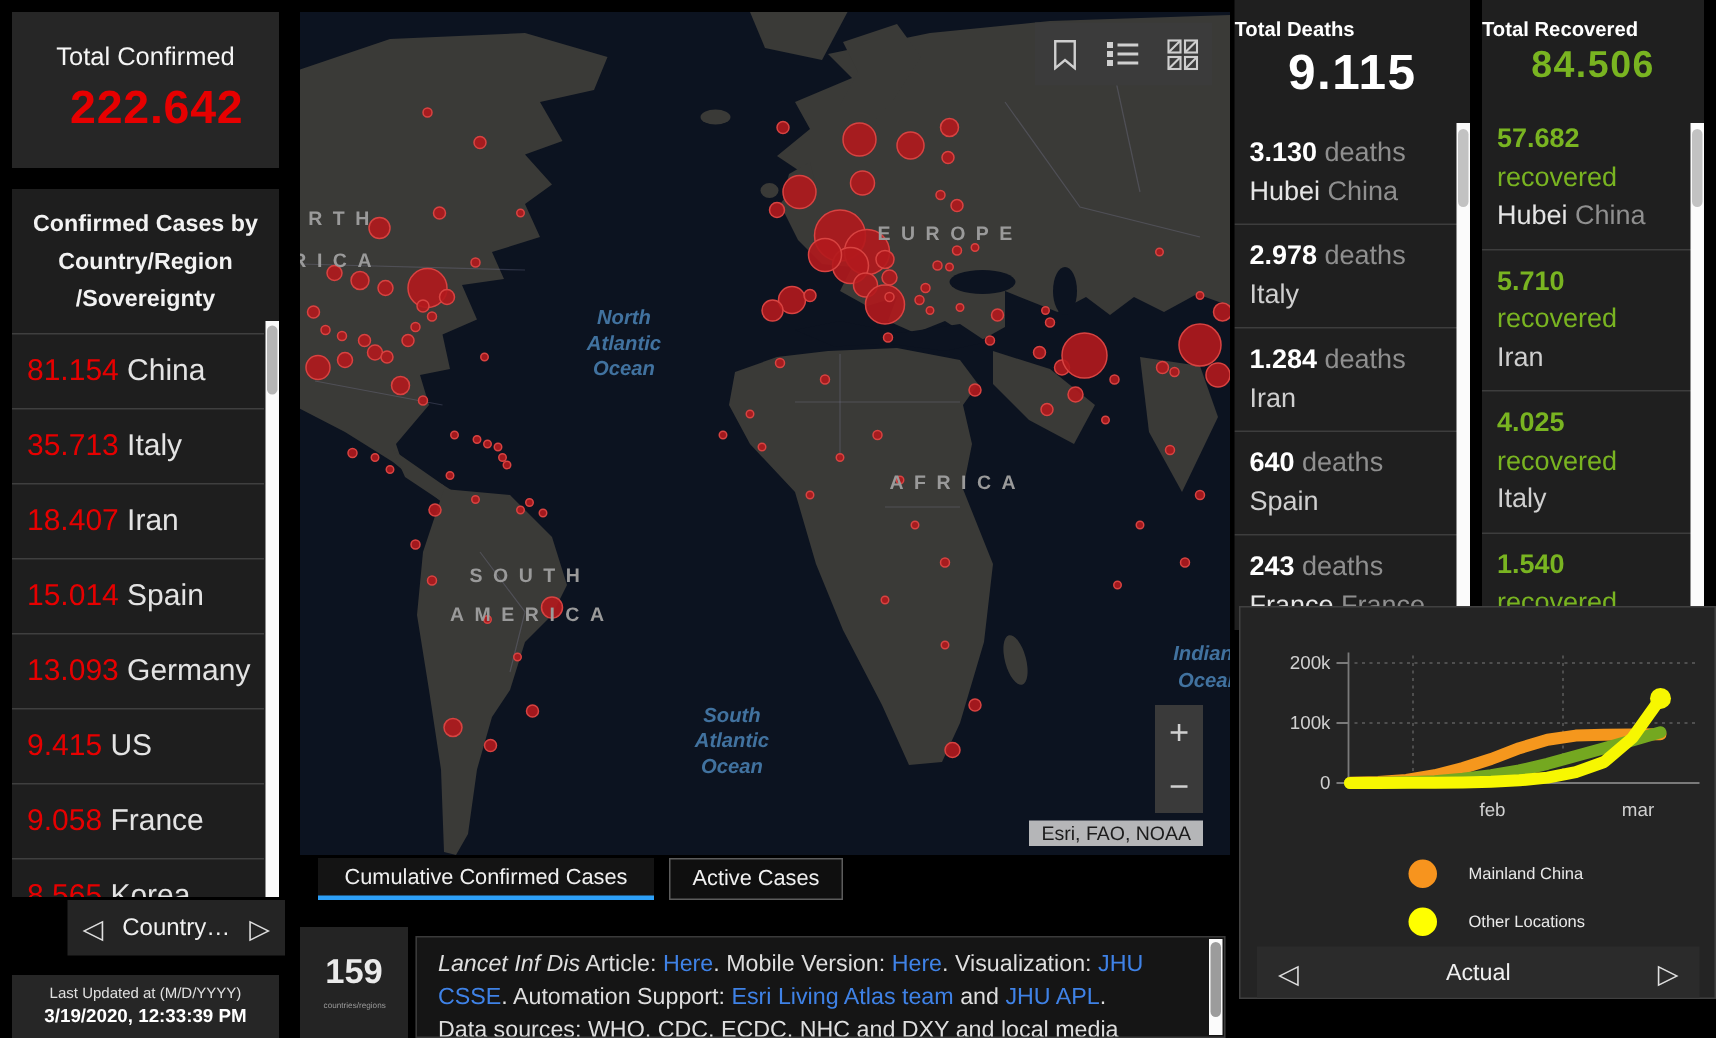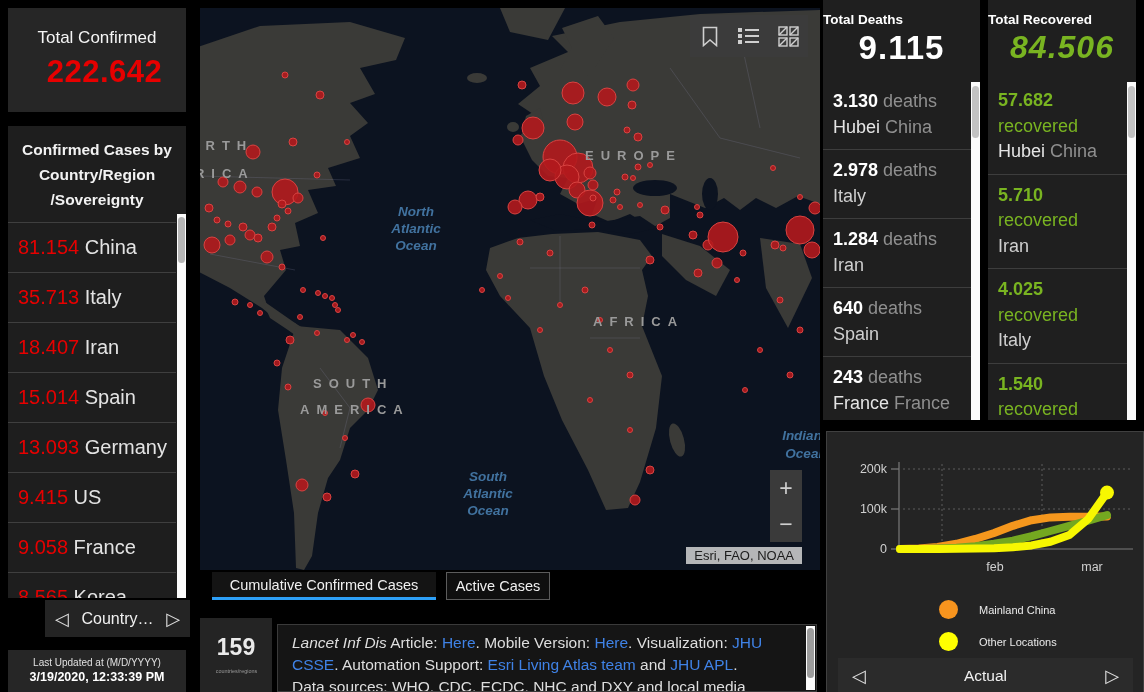--- a/index.html
+++ b/index.html
@@ -46,55 +46,55 @@
   #zoom-ctl { left:570px; top:462px; width:32px; height:72px; background:#3a3a3a; position:absolute; }
   .zoom-btn { height:36px; display:flex; align-items:center; justify-content:center;
               color:#cfcfcf; font-size:23px; cursor:pointer; }
   #map-attr { position:absolute; right:18px; bottom:6px; background:rgba(205,205,205,.88);
               color:#1c1c1c; font-size:13px; padding:1px 8px; }
 
   
   .tab { top:572px; height:28px; display:flex; align-items:center; justify-content:center;
          font-size:14.5px; color:#f0f0f0; cursor:pointer; }
   #tab-cumulative { left:212px; width:224px; background:#141414; border-bottom:3px solid #2da0f8; }
-  #tab-active { left:446px; width:104px; background:#0f0f0f; border:1px solid #5c5c5c; }
+  #tab-active { left:446px; width:116px; background:#0f0f0f; border:1px solid #5c5c5c; }
 
   
   #count-panel { left:200px; top:618px; width:72px; height:74px; background:#242424; text-align:center; }
   #count-panel .cnt { margin-top:16px; color:#eaeaea; font-size:23px; font-weight:bold; }
   #count-panel .cap { display:inline-block; color:#9a9a9a; font-size:8px; transform:scale(.68); transform-origin:center top; }
 
   #credits-panel { left:277px; top:624px; width:540px; height:68px; background:#151515;
                    border:1px solid #3a3a3a; overflow:hidden; }
   .credits-body { padding:7px 34px 0 14px; color:#dedede; font-size:15.5px; line-height:1.42; }
   .credits-body .it { font-style:italic; }
   .credits-body .lnk { color:#3f82e6; cursor:pointer; }
   #cr-scroll { top:1px; bottom:1px; right:1px; }
 
   
   #deaths-panel { left:823px; top:0; width:157px; height:420px; background:#1f1f1f; overflow:hidden; }
   #recovered-panel { left:988px; top:0; width:148px; height:420px; background:#1f1f1f; overflow:hidden; }
   .col-title { margin-top:12px; color:#fff; font-size:13.5px; font-weight:bold; }
   .col-value { text-align:center; color:#fff; font-size:33px; font-weight:bold; letter-spacing:1px; margin-top:2px; }
-  .col-value.green { color:#79b421; font-size:32px;font-style:italic; }
+  .col-value.green { color:#79b421; font-size:25px; }
   .col-list { margin-top:14px; }
   .d-row { padding:8px 8px 9px 10px; font-size:18px; line-height:1.42; }
   .d-row.bordered { border-top:1px solid #3d3d3d; }
   .d-num { color:#fff; font-weight:bold; }
   .d-unit { color:#8f8f8f; }
   .d-prov { color:#e5e5e5; font-weight:normal; }
   .d-ctry-dim { color:#8f8f8f; }
   .d-ctry-lite { color:#cfcfcf; }
   .r-num { color:#79b421; font-weight:bold; }
   .r-unit { color:#79b421; }
   #d-scroll { top:82px; bottom:0; }
   #r-scroll { top:82px; bottom:0; }
 
   
-  #chart-panel { left:826px; top:431px; width:318px; height:262px; background:#242424;
+  #chart-panel { left:826px; top:404px; width:318px; height:262px; background:#242424;
                  border:1px solid #404040; overflow:hidden; }
   .ctick { fill:#d0d0d0; font-size:12.5px; }
   .axis { stroke:#7a7a7a; stroke-width:1.2; }
   .grid { stroke:#5d5d5d; stroke-width:1; stroke-dasharray:2,3; }
   #chart-legend { position:absolute; left:112px; top:168px; }
   .leg-row { display:flex; align-items:center; margin-bottom:13px; cursor:pointer; }
   .leg-dot { width:19px; height:19px; border-radius:50%; margin-right:9px; }
   .leg-label { color:#eaeaea; font-size:11px;margin-left:12px; }
   #chart-nav { position:absolute; left:11px; top:226px; width:295px; height:36px; background:#2b2b2b;
                display:flex; align-items:center; justify-content:space-between; padding:0 14px; }

